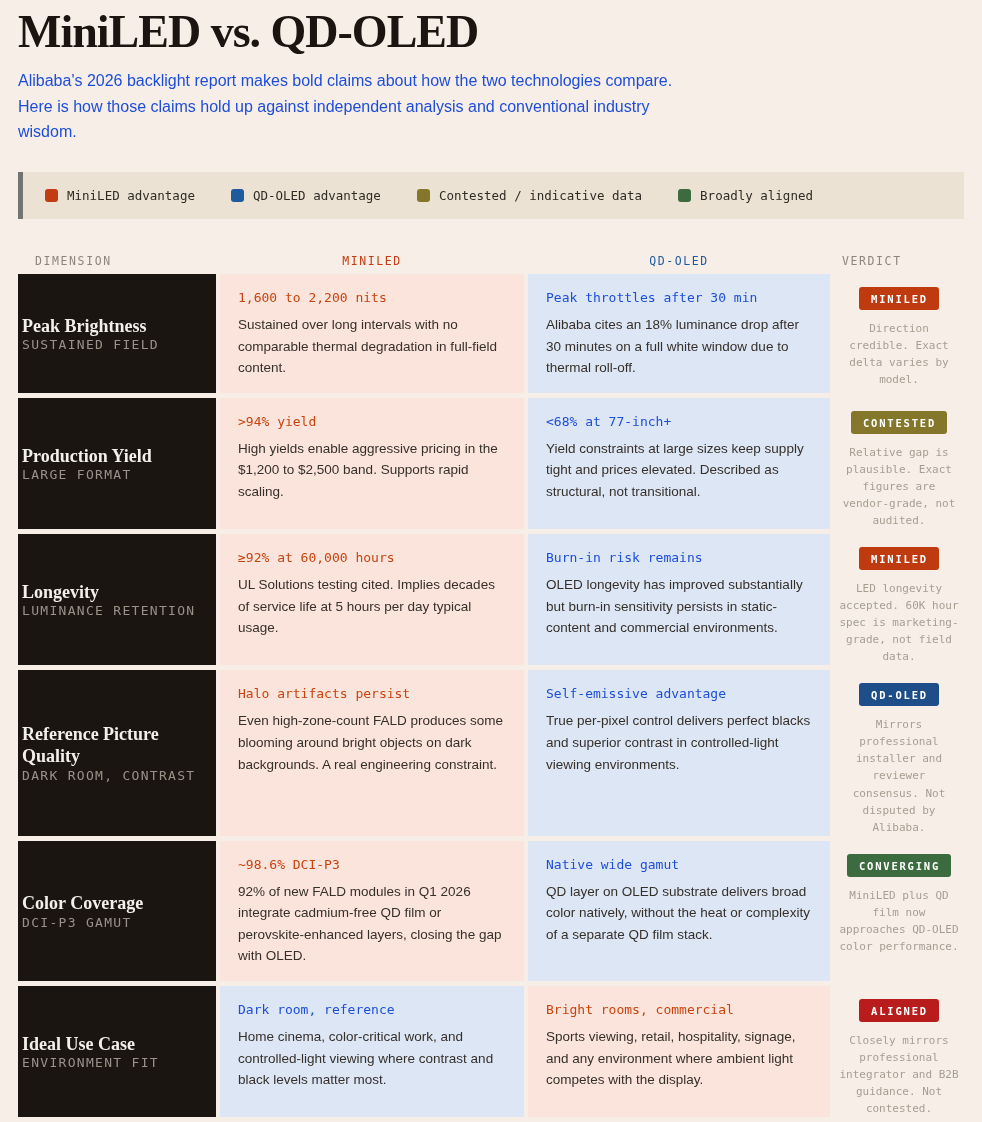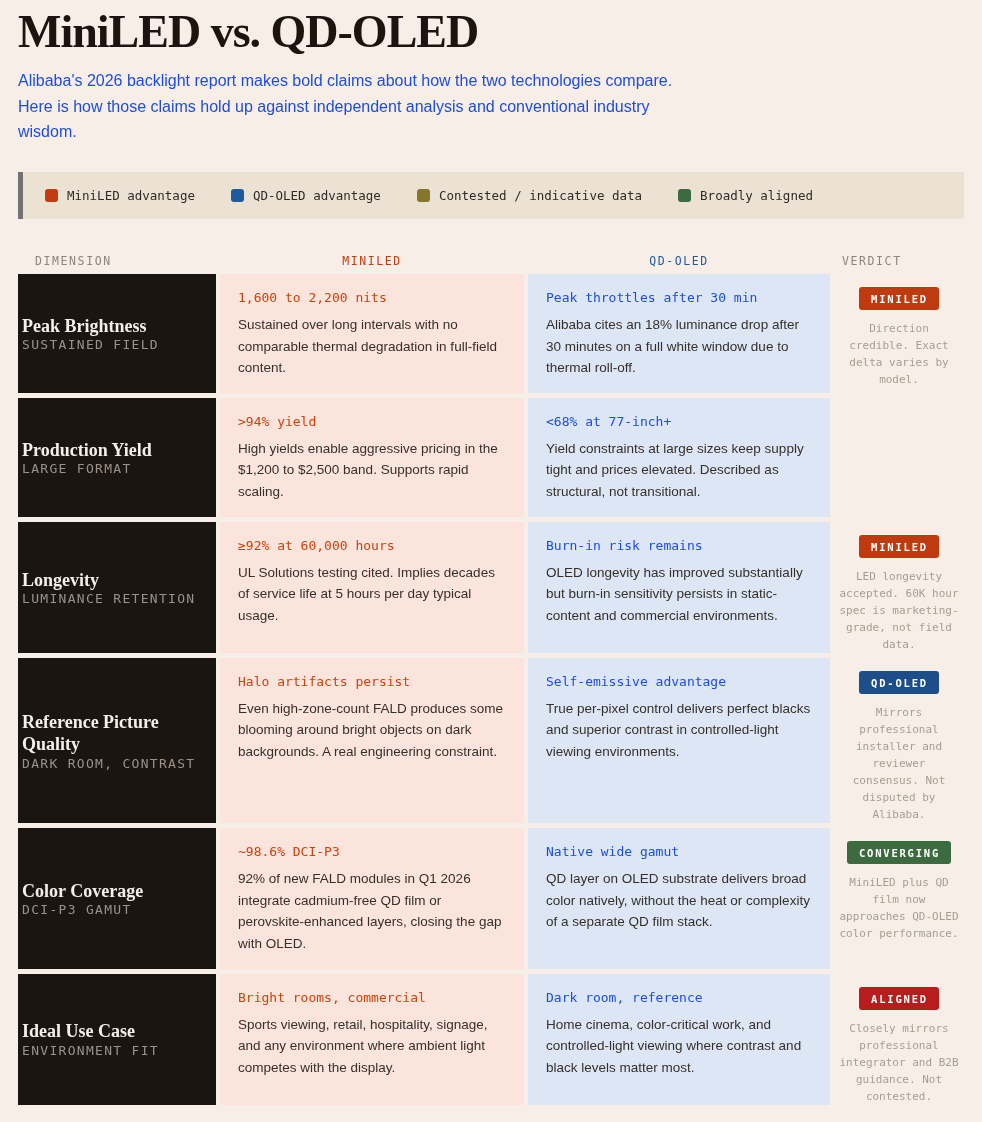--- a/index.html
+++ b/index.html
@@ -195,20 +195,24 @@
       <div class="dim-sub">LARGE FORMAT</div>
     </div>
     <div class="cell claim miniled">
       <div class="claim-heading">&gt;94% yield</div>
       <div class="claim-body">High yields enable aggressive pricing in the $1,200 to $2,500 band. Supports rapid scaling.</div>
     </div>
     <div class="cell claim qdoled">
       <div class="claim-heading">&lt;68% at 77-inch+</div>
       <div class="claim-body">Yield constraints at large sizes keep supply tight and prices elevated. Described as structural, not transitional.</div>
     </div>
+    <div class="cell verdict">
+      <span class="badge badge-contested">CONTESTED</span>
+      <div class="verdict-note">Relative gap is plausible. Exact figures are vendor-grade, not audited.</div>
+    </div>
   </div>
 
   <div class="grid-row">
     <div class="cell dim">
       <div class="dim-title">Longevity</div>
       <div class="dim-sub">LUMINANCE RETENTION</div>
     </div>
     <div class="cell claim miniled">
       <div class="claim-heading">≥92% at 60,000 hours</div>
       <div class="claim-body">UL Solutions testing cited. Implies decades of service life at 5 hours per day typical usage.</div>
@@ -259,28 +263,28 @@
       <span class="badge badge-converging">CONVERGING</span>
       <div class="verdict-note">MiniLED plus QD film now approaches QD-OLED color performance.</div>
     </div>
   </div>
 
   <div class="grid-row">
     <div class="cell dim">
       <div class="dim-title">Ideal Use Case</div>
       <div class="dim-sub">ENVIRONMENT FIT</div>
     </div>
+    <div class="cell claim qdoled">
+      <div class="claim-heading">Dark room, reference</div>
+      <div class="claim-body">Home cinema, color-critical work, and controlled-light viewing where contrast and black levels matter most.</div>
+    </div>
     <div class="cell claim miniled">
       <div class="claim-heading">Bright rooms, commercial</div>
       <div class="claim-body">Sports viewing, retail, hospitality, signage, and any environment where ambient light competes with the display.</div>
     </div>
-    <div class="cell claim qdoled">
-      <div class="claim-heading">Dark room, reference</div>
-      <div class="claim-body">Home cinema, color-critical work, and controlled-light viewing where contrast and black levels matter most.</div>
-    </div>
     <div class="cell verdict">
       <span class="badge badge-aligned">ALIGNED</span>
       <div class="verdict-note">Closely mirrors professional integrator and B2B guidance. Not contested.</div>
     </div>
   </div>
 
 </div>
 
 </div>
 

